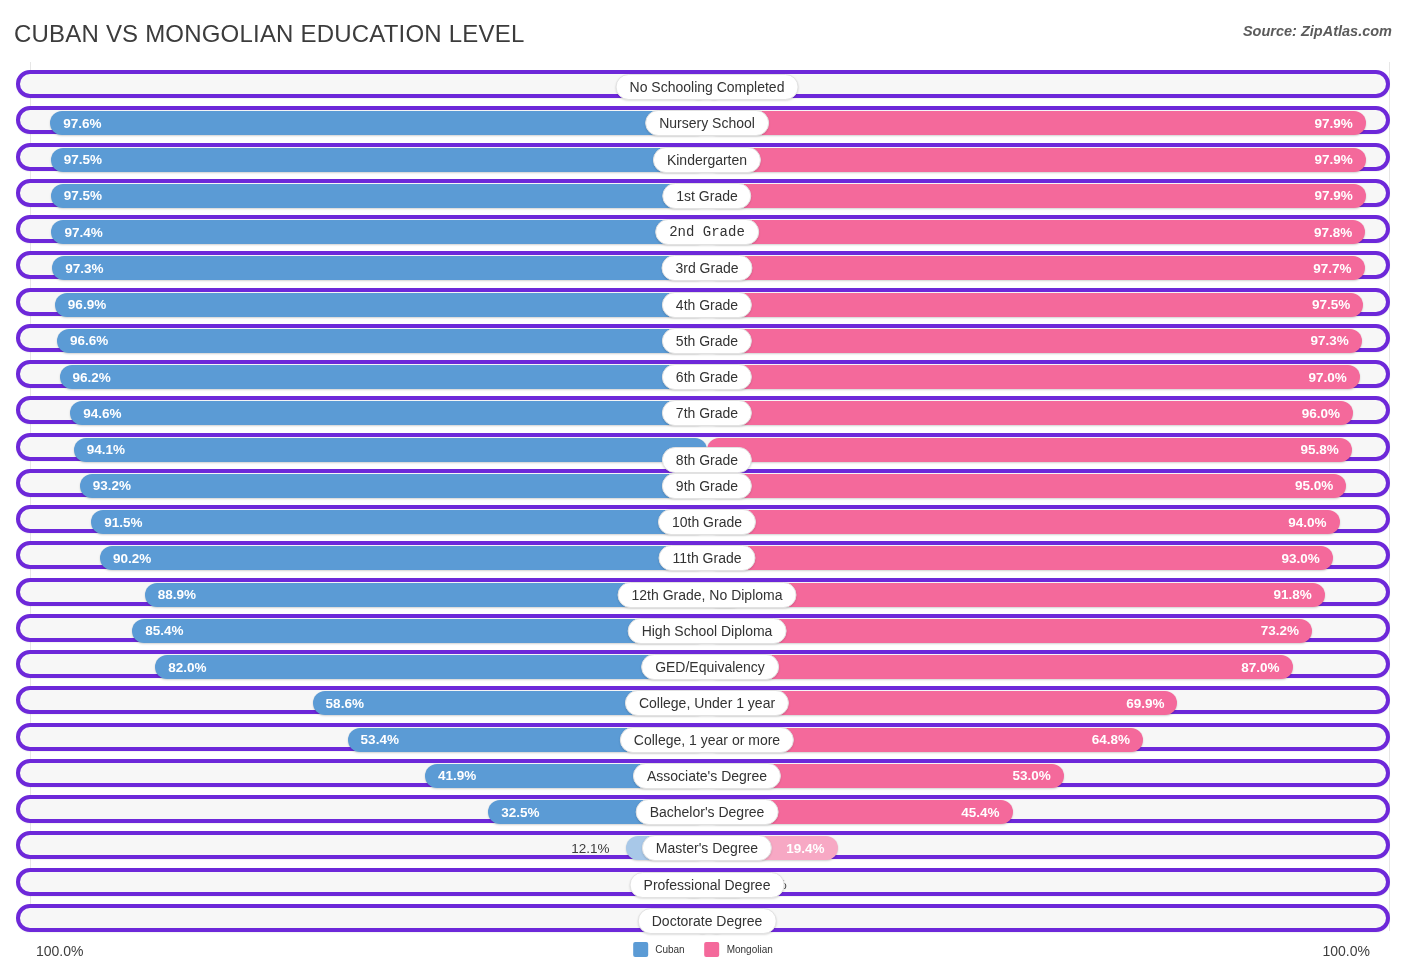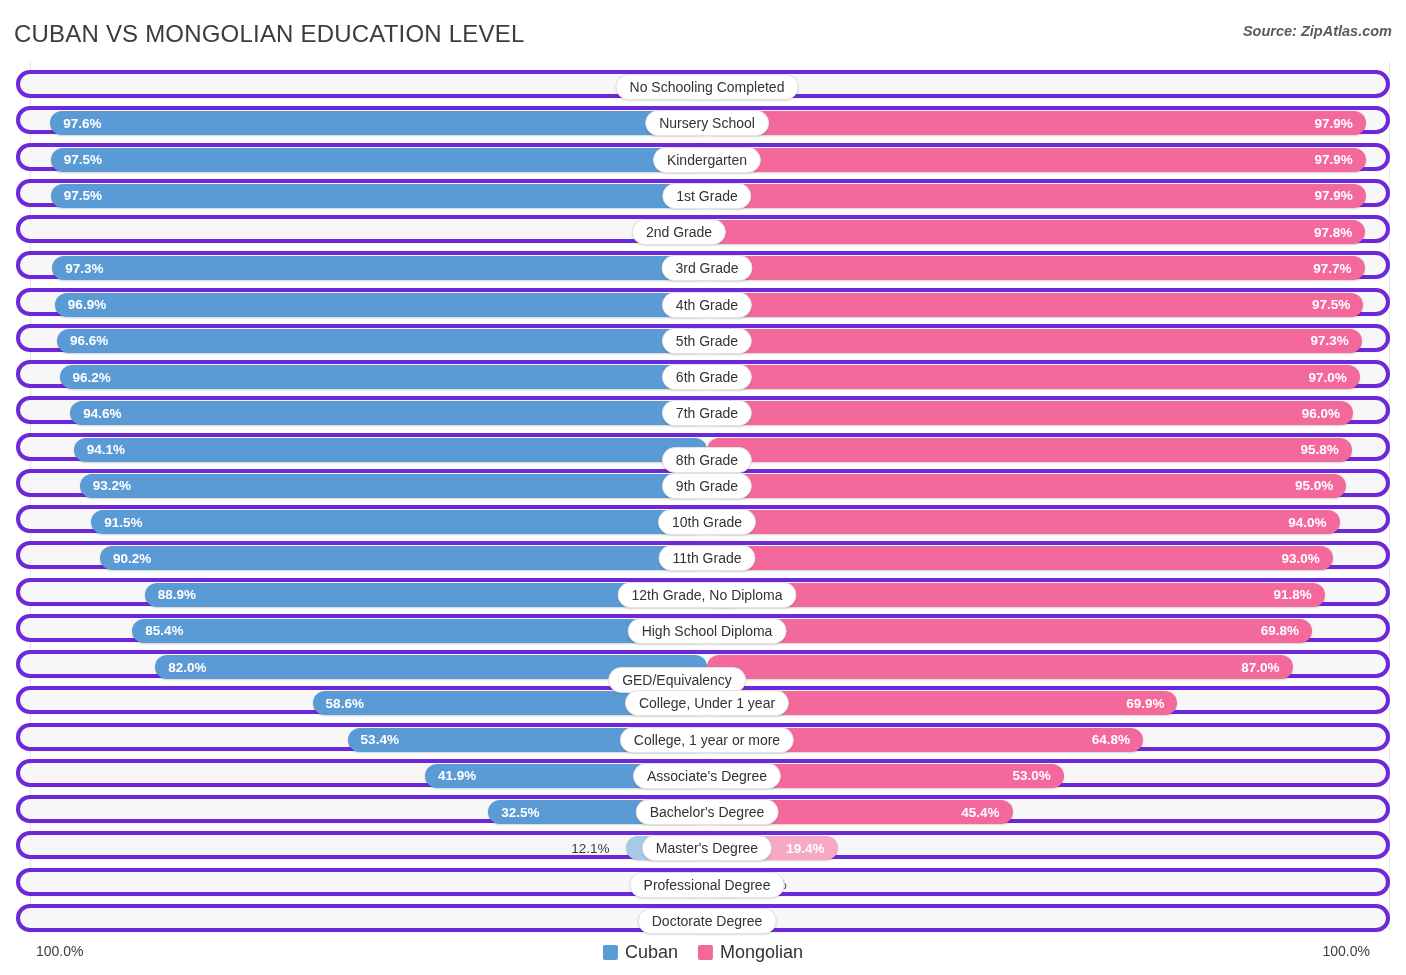--- a/index.html
+++ b/index.html
@@ -86,21 +86,21 @@
   
   .footer { position: absolute; left: 0; top: 937px; width: 1406px; height: 38px; }
   .axis-l { position: absolute; left: 36px; top: 6px; font-size: 14px; color: #3d3d3d; }
   .axis-r { position: absolute; right: 36px; top: 6px; font-size: 14px; color: #3d3d3d; }
   .legend {
     position: absolute; left: 50%; top: 5px; transform: translateX(-50%);
     display: flex; align-items: center; gap: 20px;
   }
   .leg-item { display: flex; align-items: center; gap: 7px; }
   .swatch { width: 15px; height: 15px; border-radius: 2px; }
-  .leg-label { font-size: 18px; color: #333333; white-space: nowrap; }
+  .leg-label { font-size: 10px; color: #333333; white-space: nowrap; }
 </style>
 </head>
 <body>
 
 <div id="root">
 
   <div class="hdr">
     <div class="title">CUBAN VS MONGOLIAN EDUCATION LEVEL</div>
     <div class="source">Source: ZipAtlas.com</div>
   </div>
@@ -145,24 +145,27 @@
             <span class="bar-val">97.5%</span>
           </div>
           <div class="bar bar-r" style="left: 687px; width: 658.867px; background: rgb(244, 105, 155);">
             <span class="bar-val">97.9%</span>
           </div>
           <div class="pill" style="left: 687px;">1st Grade</div>
         </div>
       </div>
       <div class="row" style="top: 153px;">
         <div class="rowinner">
+          <div class="bar bar-l" style="left: 31.498px; width: 655.502px; background: rgb(91, 155, 213);">
+            <span class="bar-val">97.4%</span>
+          </div>
           <div class="bar bar-r" style="left: 687px; width: 658.194px; background: rgb(244, 105, 155);">
             <span class="bar-val">97.8%</span>
           </div>
-          <div class="pill" style="left: 659px;">2nd Grade</div>
+          <div class="pill" style="left: 687px; font-family: Liberation Mono, monospace;">2nd Grade</div>
         </div>
       </div>
       <div class="row" style="top: 189.25px;">
         <div class="rowinner">
           <div class="bar bar-l" style="left: 32.171px; width: 654.829px; background: rgb(91, 155, 213);">
             <span class="bar-val">97.3%</span>
           </div>
           <div class="bar bar-r" style="left: 687px; width: 657.521px; background: rgb(244, 105, 155);">
             <span class="bar-val">97.7%</span>
           </div>
@@ -267,34 +270,34 @@
           </div>
           <div class="pill" style="left: 687px;">12th Grade, No Diploma</div>
         </div>
       </div>
       <div class="row" style="top: 551.75px;">
         <div class="rowinner">
           <div class="bar bar-l" style="left: 112.258px; width: 574.742px; background: rgb(91, 155, 213);">
             <span class="bar-val">85.4%</span>
           </div>
           <div class="bar bar-r" style="left: 687px; width: 605.027px; background: rgb(244, 105, 155);">
-            <span class="bar-val">69.8%</span>
+            <span class="bar-val">73.2%</span>
           </div>
           <div class="pill" style="left: 687px;">High School Diploma</div>
         </div>
       </div>
       <div class="row" style="top: 588px;">
         <div class="rowinner">
           <div class="bar bar-l" style="left: 135.14px; width: 551.86px; background: rgb(91, 155, 213);">
             <span class="bar-val">82.0%</span>
           </div>
           <div class="bar bar-r" style="left: 687px; width: 585.51px; background: rgb(244, 105, 155);">
             <span class="bar-val">87.0%</span>
           </div>
-          <div class="pill" style="left: 657px; margin-top: 13px;">GED/Equivalency</div>
+          <div class="pill" style="left: 690px;">GED/Equivalency</div>
         </div>
       </div>
       <div class="row" style="top: 624.25px;">
         <div class="rowinner">
           <div class="bar bar-l" style="left: 292.622px; width: 394.378px; background: rgb(91, 155, 213);">
             <span class="bar-val">58.6%</span>
           </div>
           <div class="bar bar-r" style="left: 687px; width: 470.427px; background: rgb(244, 105, 155);">
             <span class="bar-val">69.9%</span>
           </div>

